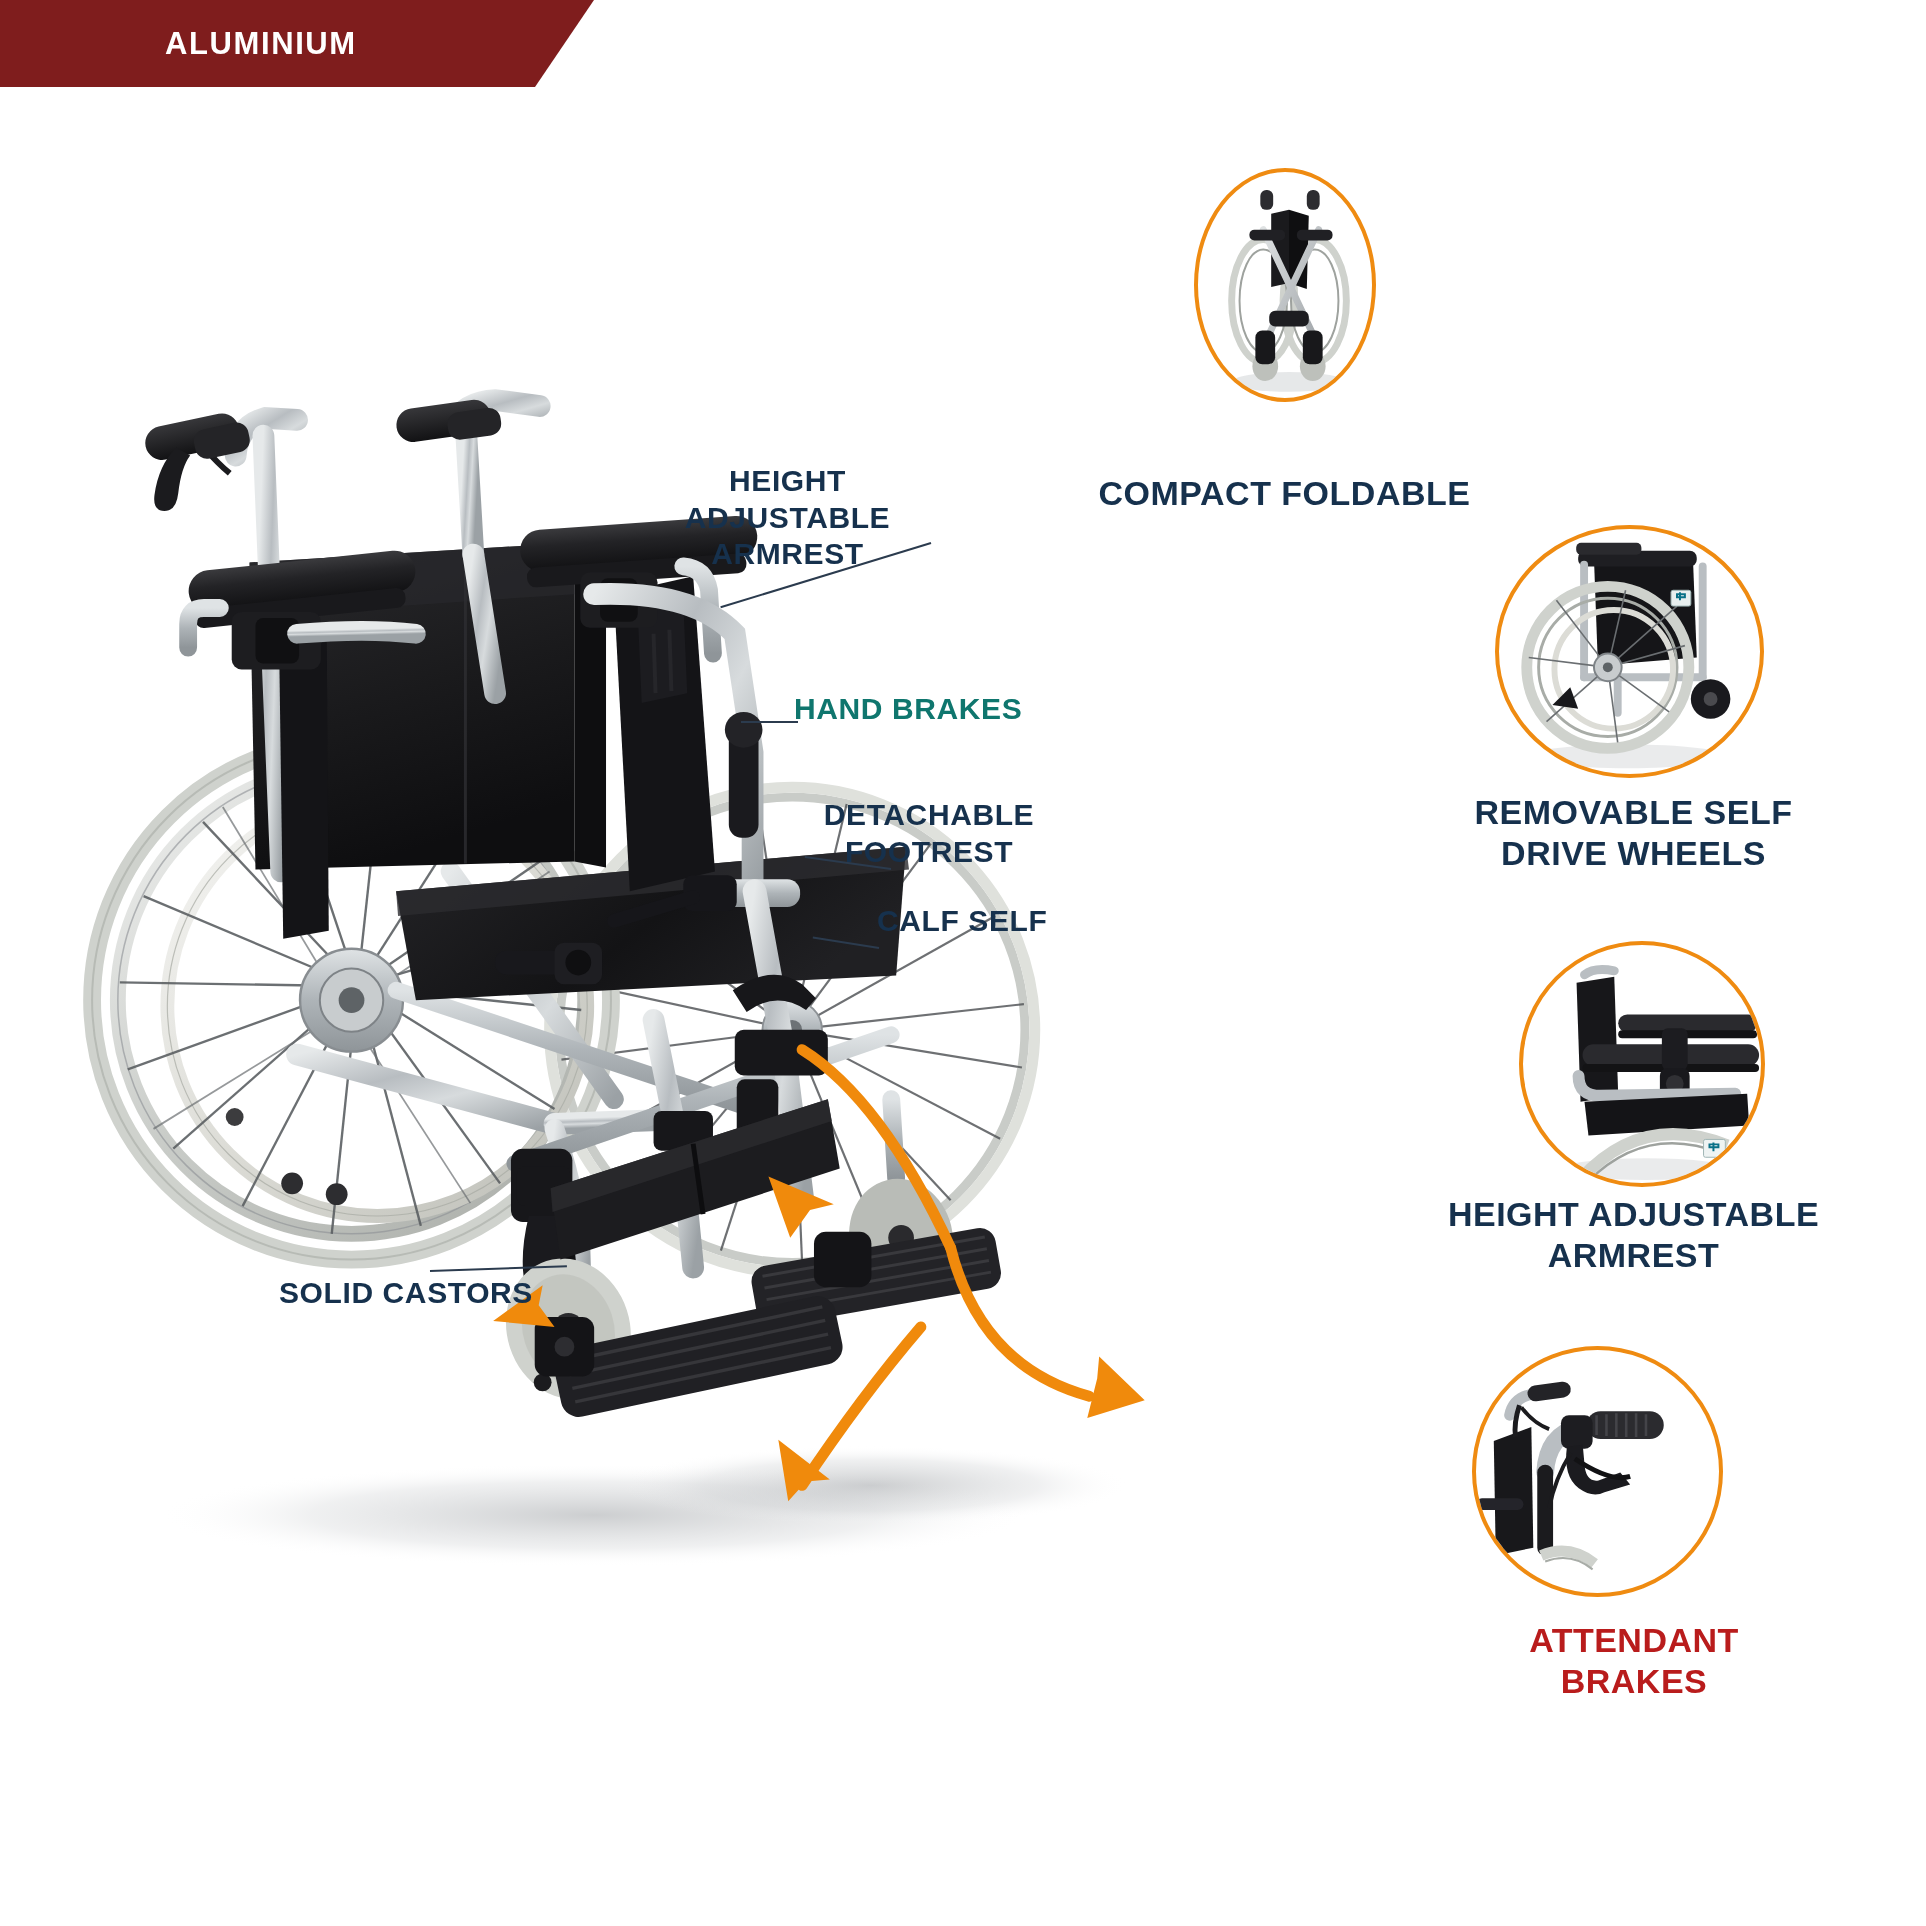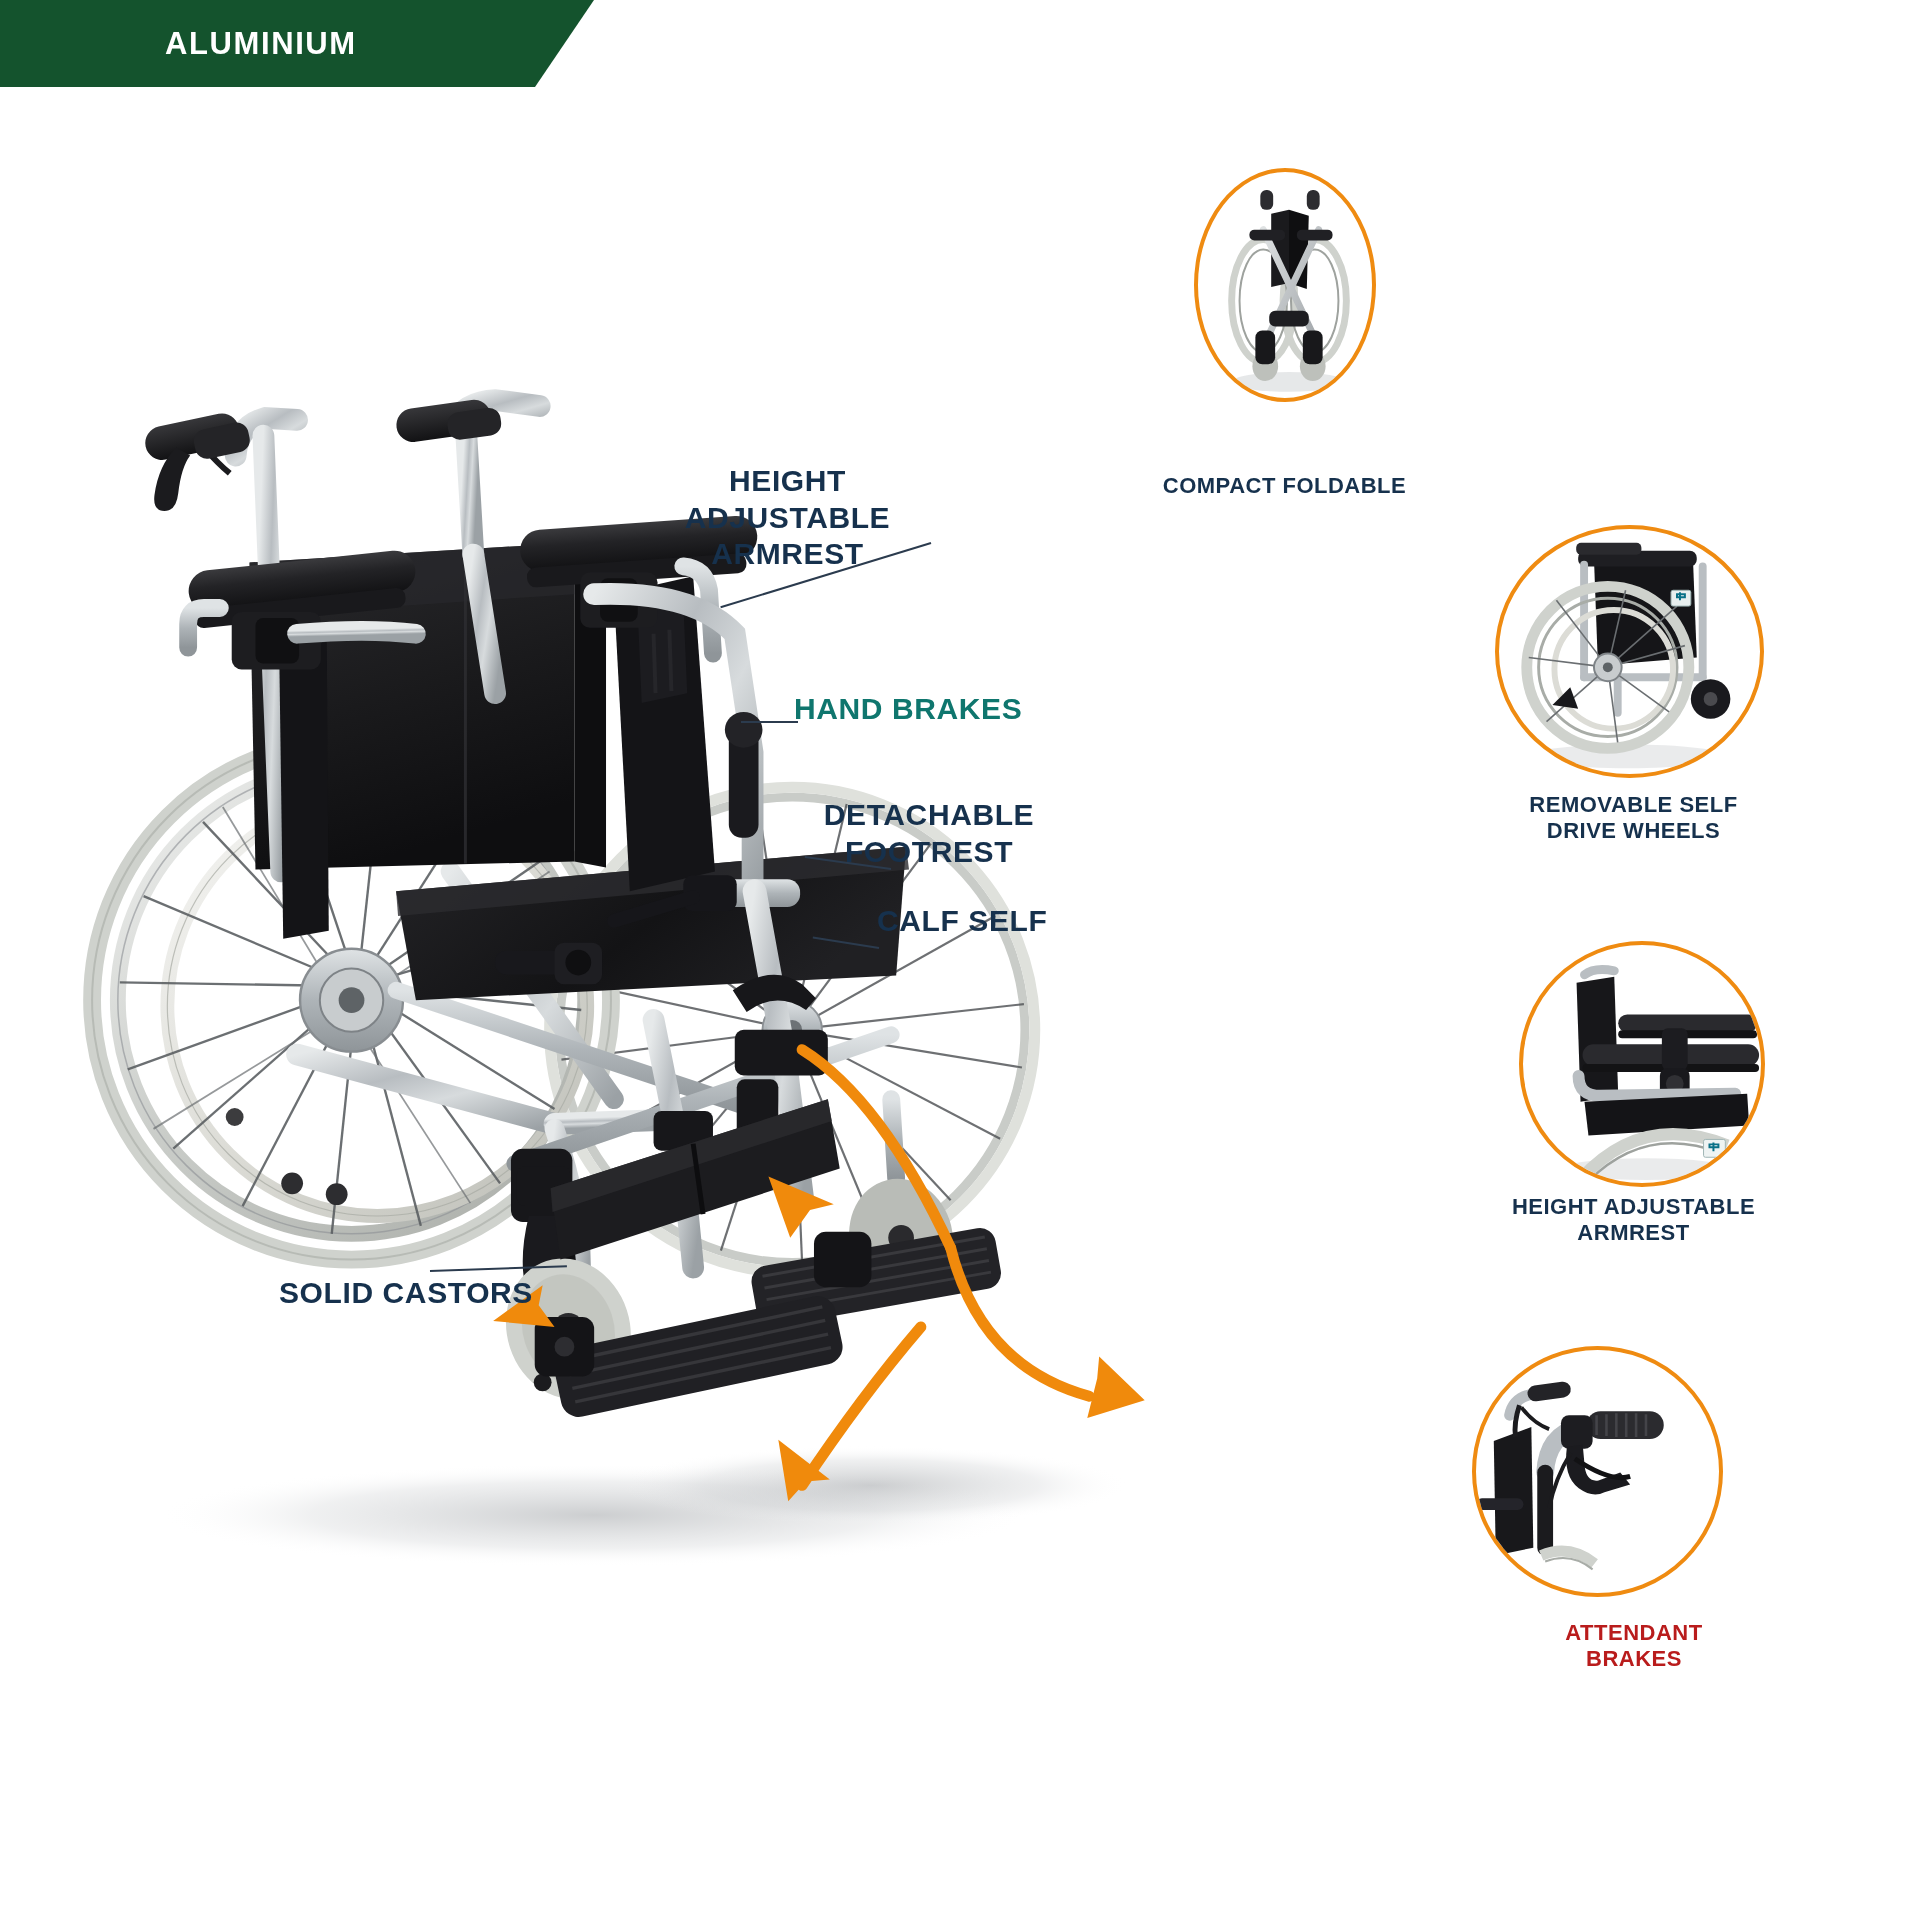--- a/index.html
+++ b/index.html
@@ -41,34 +41,34 @@
 
   
   .circle-wrap{position:absolute;}
   .circle{
     position:absolute;border-radius:50%;
     border:4px solid #ef8b11;
     box-sizing:border-box;overflow:hidden;background:#fff;
   }
   .circle-cap{
     position:absolute;text-align:center;color:#16314d;
-    font-weight:bold;font-size:22px;line-height:1.2;letter-spacing:0.5px;
+    font-weight:bold;font-size:34px;line-height:1.2;letter-spacing:0.5px;
     white-space:pre-line;
   }
 
   
   .wc{position:absolute;left:0;top:0;width:1927px;height:1927px;pointer-events:none;}
   svg{display:block;}
 </style>
 </head>
 <body>
 
 <div class="stage">
 
-  <div class="banner" style="background: #14532d;">
+  <div class="banner" style="background: #7f1d1d;">
     <span class="banner-label">ALUMINIUM</span>
   </div>
 
   <div class="wc">
   <svg width="1927" height="1927" viewBox="0 0 1946 1946" xmlns="http://www.w3.org/2000/svg">
     <defs>
       <linearGradient id="alum" x1="0" y1="0" x2="1" y2="1">
         <stop offset="0" stop-color="#e6e9ea"></stop>
         <stop offset="0.35" stop-color="#b8bdc1"></stop>
         <stop offset="0.6" stop-color="#d7dbdd"></stop>

